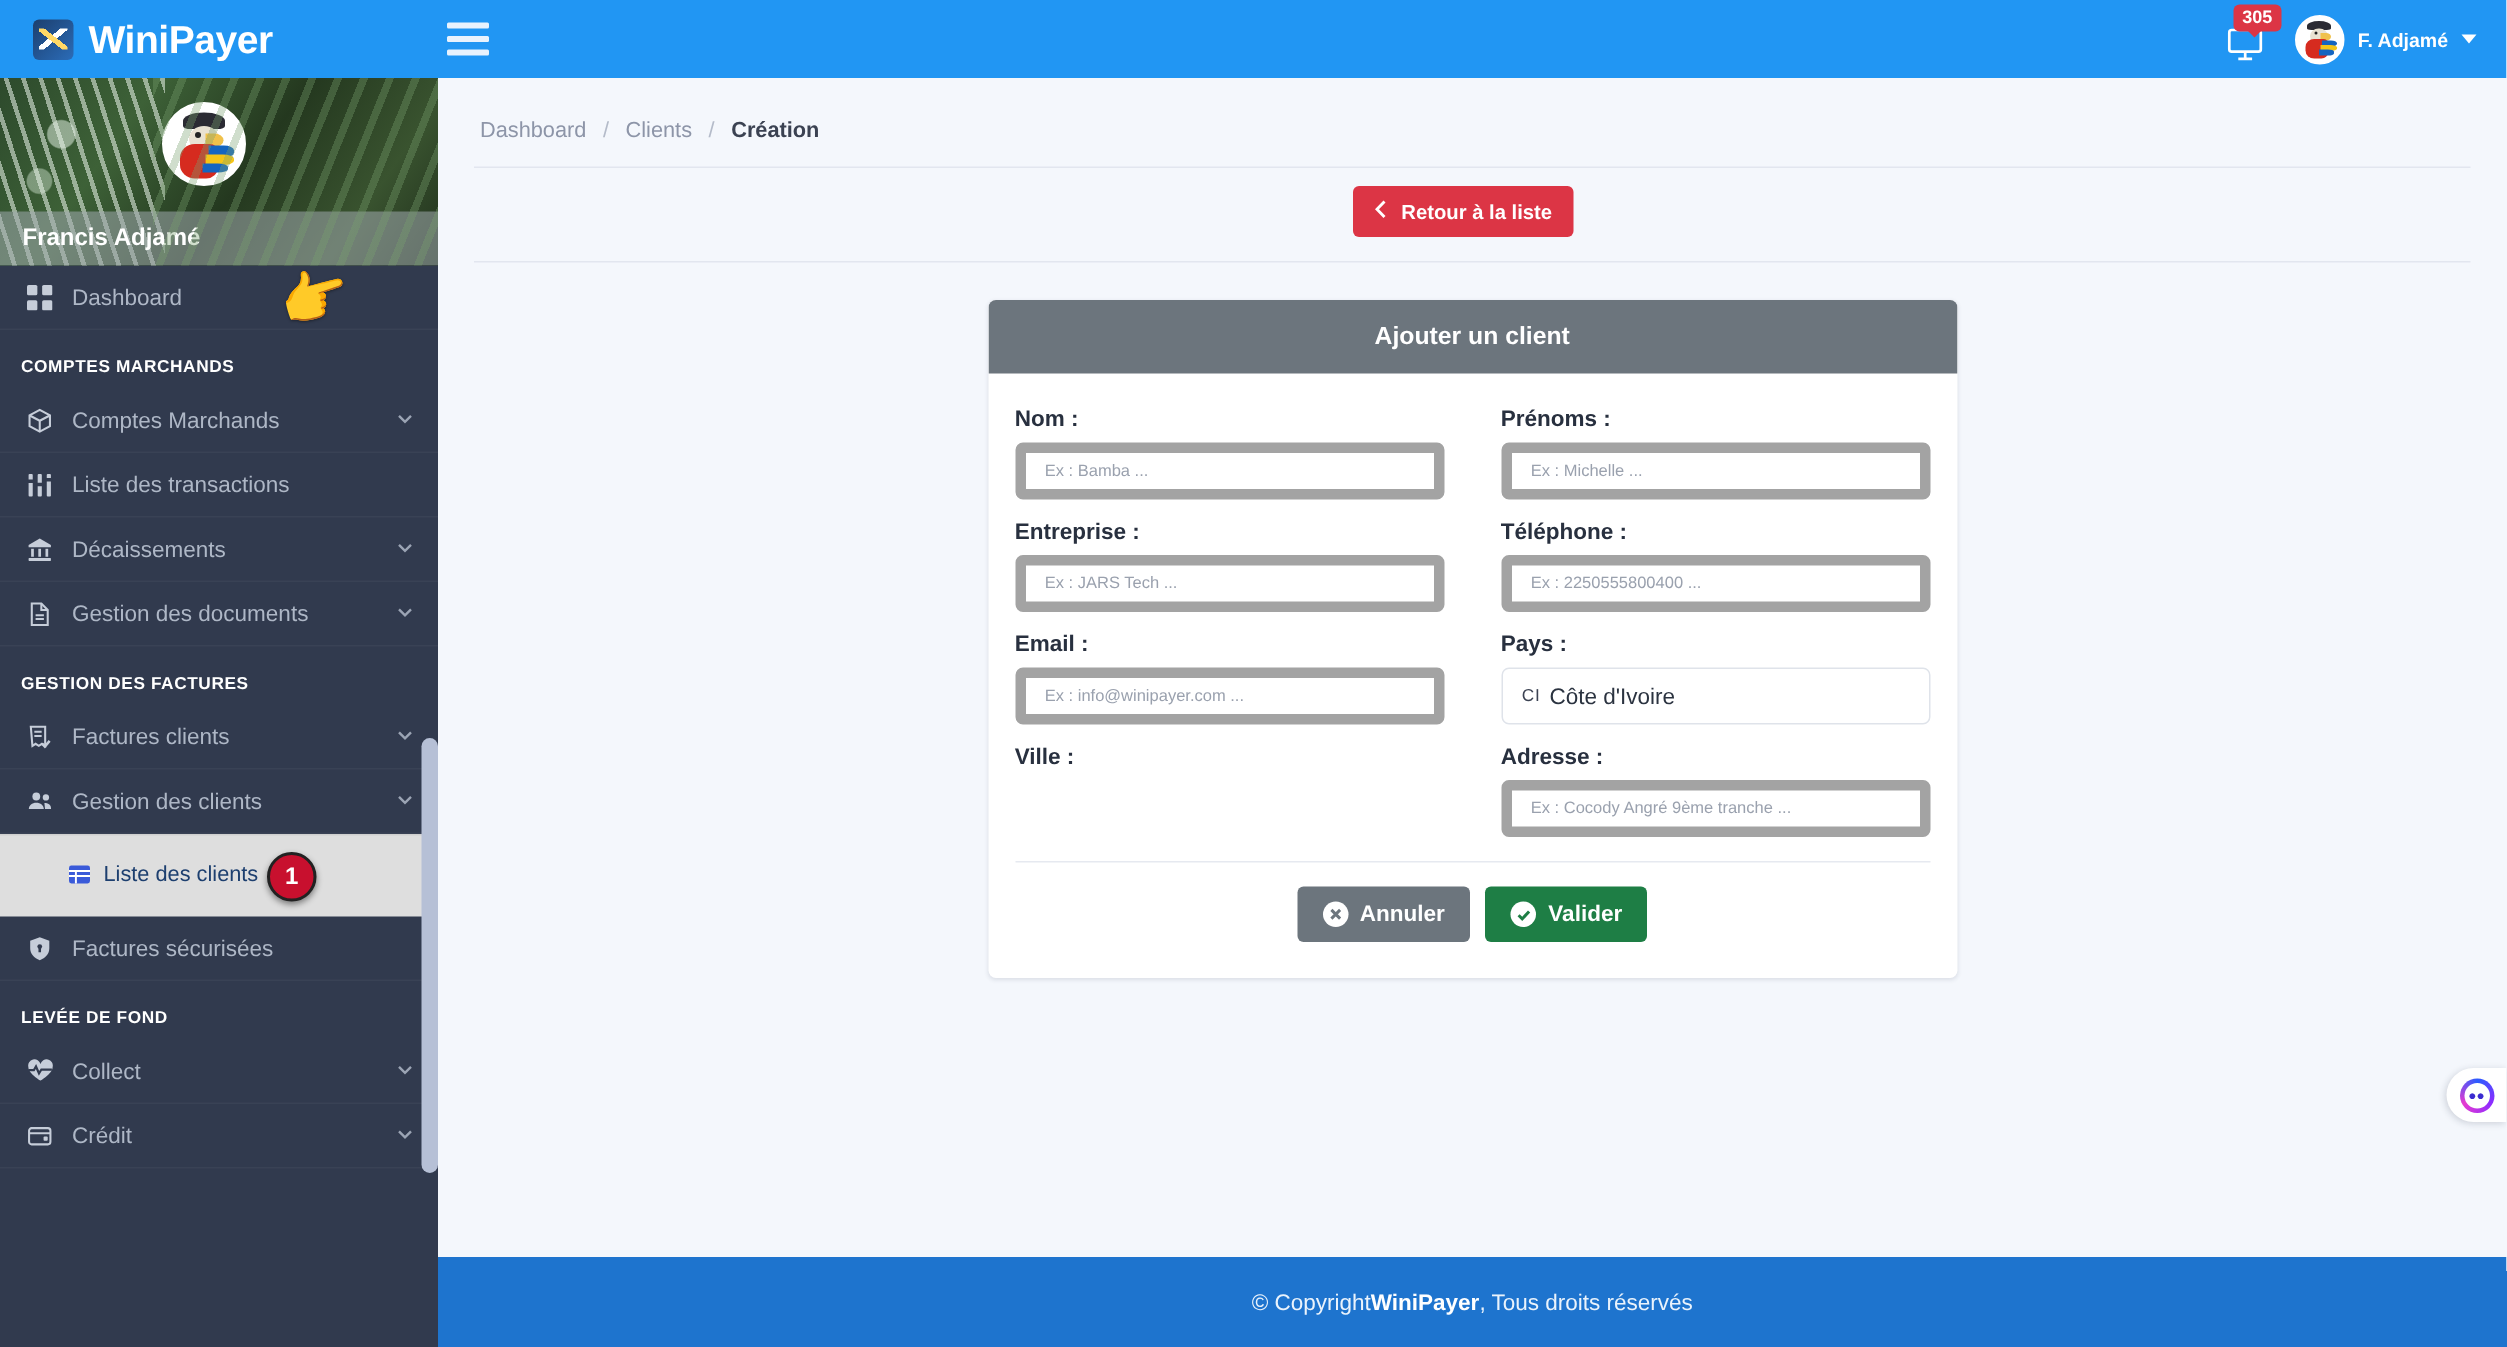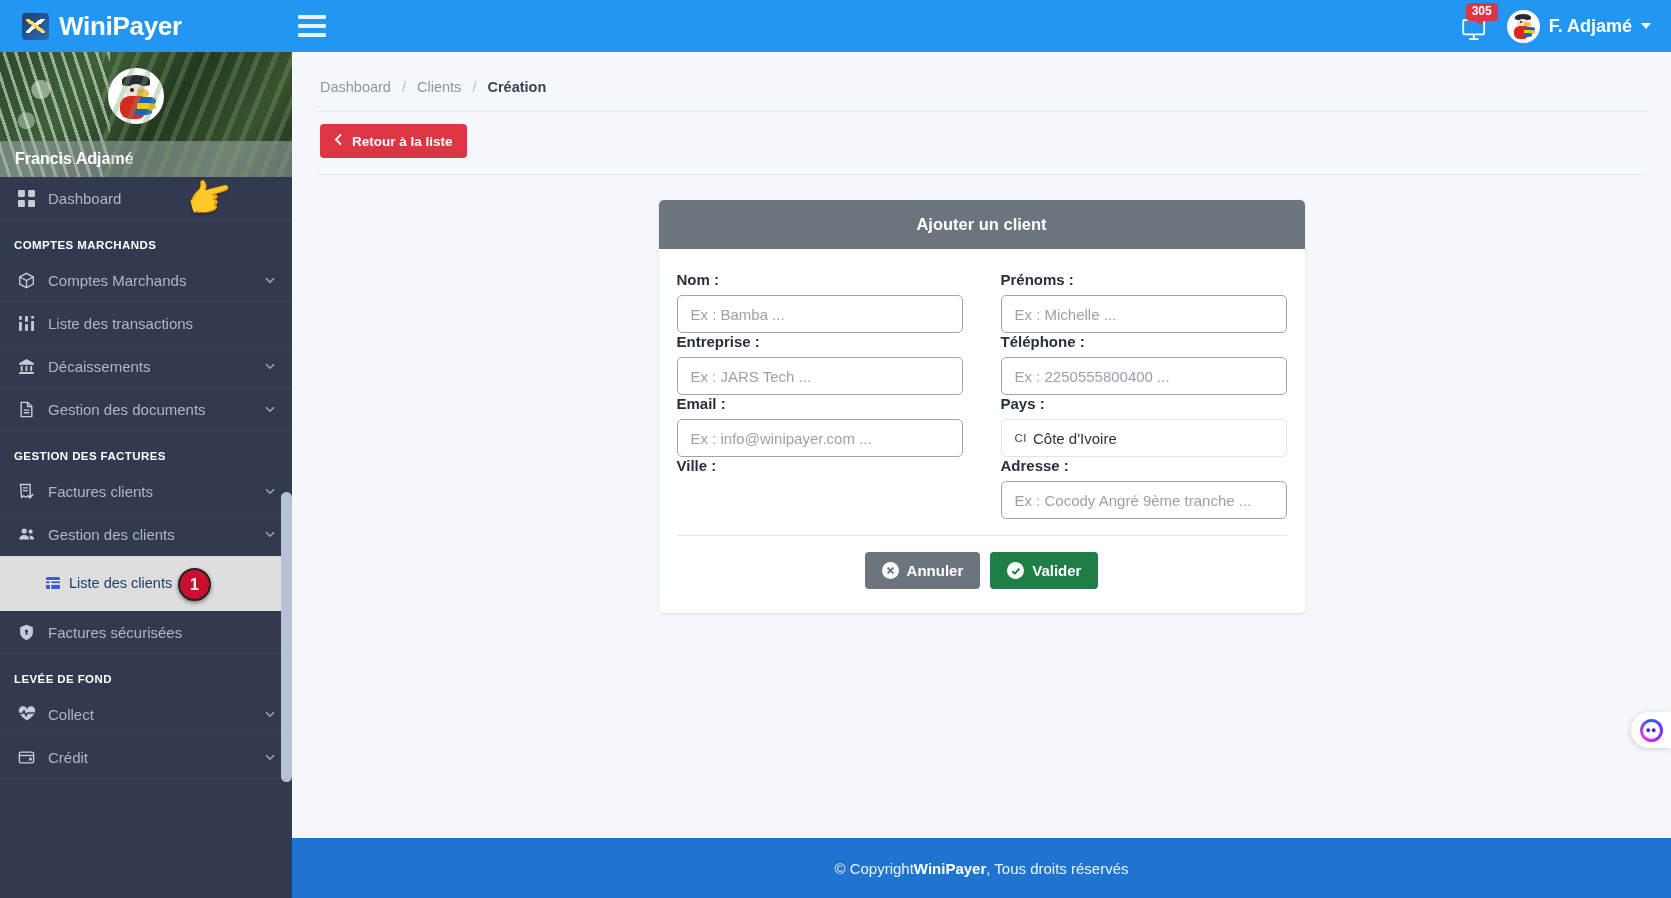--- a/index.html
+++ b/index.html
@@ -54,21 +54,21 @@
   .notif-badge::after {
     content: ""; position: absolute; left: 9px; bottom: -4px;
     border-left: 5px solid transparent; border-right: 5px solid transparent;
     border-top: 5px solid #dc3545;
   }
   .user-menu { display: flex; align-items: center; gap: 9px; cursor: pointer; }
   .avatar-sm {
     width: 33px; height: 33px; border-radius: 50%; background: #fff;
     border: 2px solid #fff; position: relative; overflow: hidden; flex:none;
   }
-  .user-name { color: #fff; font-size: 18px; font-weight: 700; }
+  .user-name { color: #fff; font-size: 13px; font-weight: 700; }
   .caret-down {
     width: 0; height: 0; border-left: 5px solid transparent;
     border-right: 5px solid transparent; border-top: 6px solid #fff;
   }
 
   
   .parrot { position:absolute; inset:0; }
   .parrot .hat { position:absolute; left:22%; top:8%; width:56%; height:22%;
     background:#2b2b33; border-radius: 50% 50% 18% 18%; }
   .parrot .face { position:absolute; left:30%; top:25%; width:40%; height:34%;
@@ -164,46 +164,46 @@
   .page-head { padding: 22px 28px 0 28px; }
   .page-title {
     display: flex; align-items: center; gap: 10px;
     font-size: 22px; font-weight: 700; color: #2e3545;
   }
   .breadcrumb { margin-top: 5px; font-size: 14.5px; color: #8d95a8; }
   .breadcrumb a { color: #8d95a8; text-decoration: none; }
   .breadcrumb .sep { margin: 0 7px; color: #b4bbc9; }
   .breadcrumb .cur { color: #3b4252; font-weight: 600; }
   .hr { height: 1px; background: #e2e6ef; margin: 16px 24px 0 24px; }
-  .toolbar { display: flex; justify-content: flex-start; padding: 12px 40px 0 28px; }
+  .toolbar { display: flex; justify-content: center; padding: 12px 40px 0 28px; }
   .btn-back {
     background: #dc3545; color: #fff; border: none; border-radius: 4px;
     font-size: 13.5px; font-weight: 700; padding: 9px 14px; cursor: pointer;
     display: flex; align-items: center; gap: 9px;
   }
   .hr2 { height: 1px; background: #e2e6ef; margin: 16px 24px 0 24px; }
 
   .card {
     width: 646px; margin: 25px auto 0 auto;
     background: #fff; border-radius: 5px; box-shadow: 0 1px 3px rgba(40,50,70,.12);
     overflow: hidden;
   }
   .card-head {
     background: #6c757d; color: #fff; font-size: 16.5px; font-weight: 700;
     text-align: center; padding: 15px 0;
   }
   .card-body { padding: 22px 18px 0 18px; }
-  .row { display: flex; gap: 38px; }
+  .row { display: flex; gap: 38px; margin-bottom: 13px; }
   .col { flex: 1; min-width: 0; }
   .f-label {
     font-size: 15px; font-weight: 700; color: #28303f; margin-bottom: 7px; display:block;
   }
   .f-input {
-    width: 100%; height: 38px; border: 1px solid #a3a3a3; border-radius: 5px;
-    padding: 0 13px; font-size: 15px; color: #3b4252; background: #fff;
+    width: 100%; height: 38px; border: 7px solid #a3a3a3; border-radius: 5px;
+    padding: 0 13px; font-size: 11px; color: #3b4252; background: #fff;
     font-family: "Liberation Sans", sans-serif;
   }
   .f-input::placeholder { color: #9aa1ae; }
   .f-select {
     width: 100%; height: 38px; border: 1px solid #dfe3ea; border-radius: 5px;
     padding: 0 13px; font-size: 15px; color: #2b3340; background: #fff;
     display: flex; align-items: center; gap: 6px; cursor: pointer;
   }
   .flag-code { font-size: 11.5px; color: #3b4252; letter-spacing: .5px; }
   .card-divider { height: 1px; background: #e6e9f0; margin: 16px 0 0 0; }

